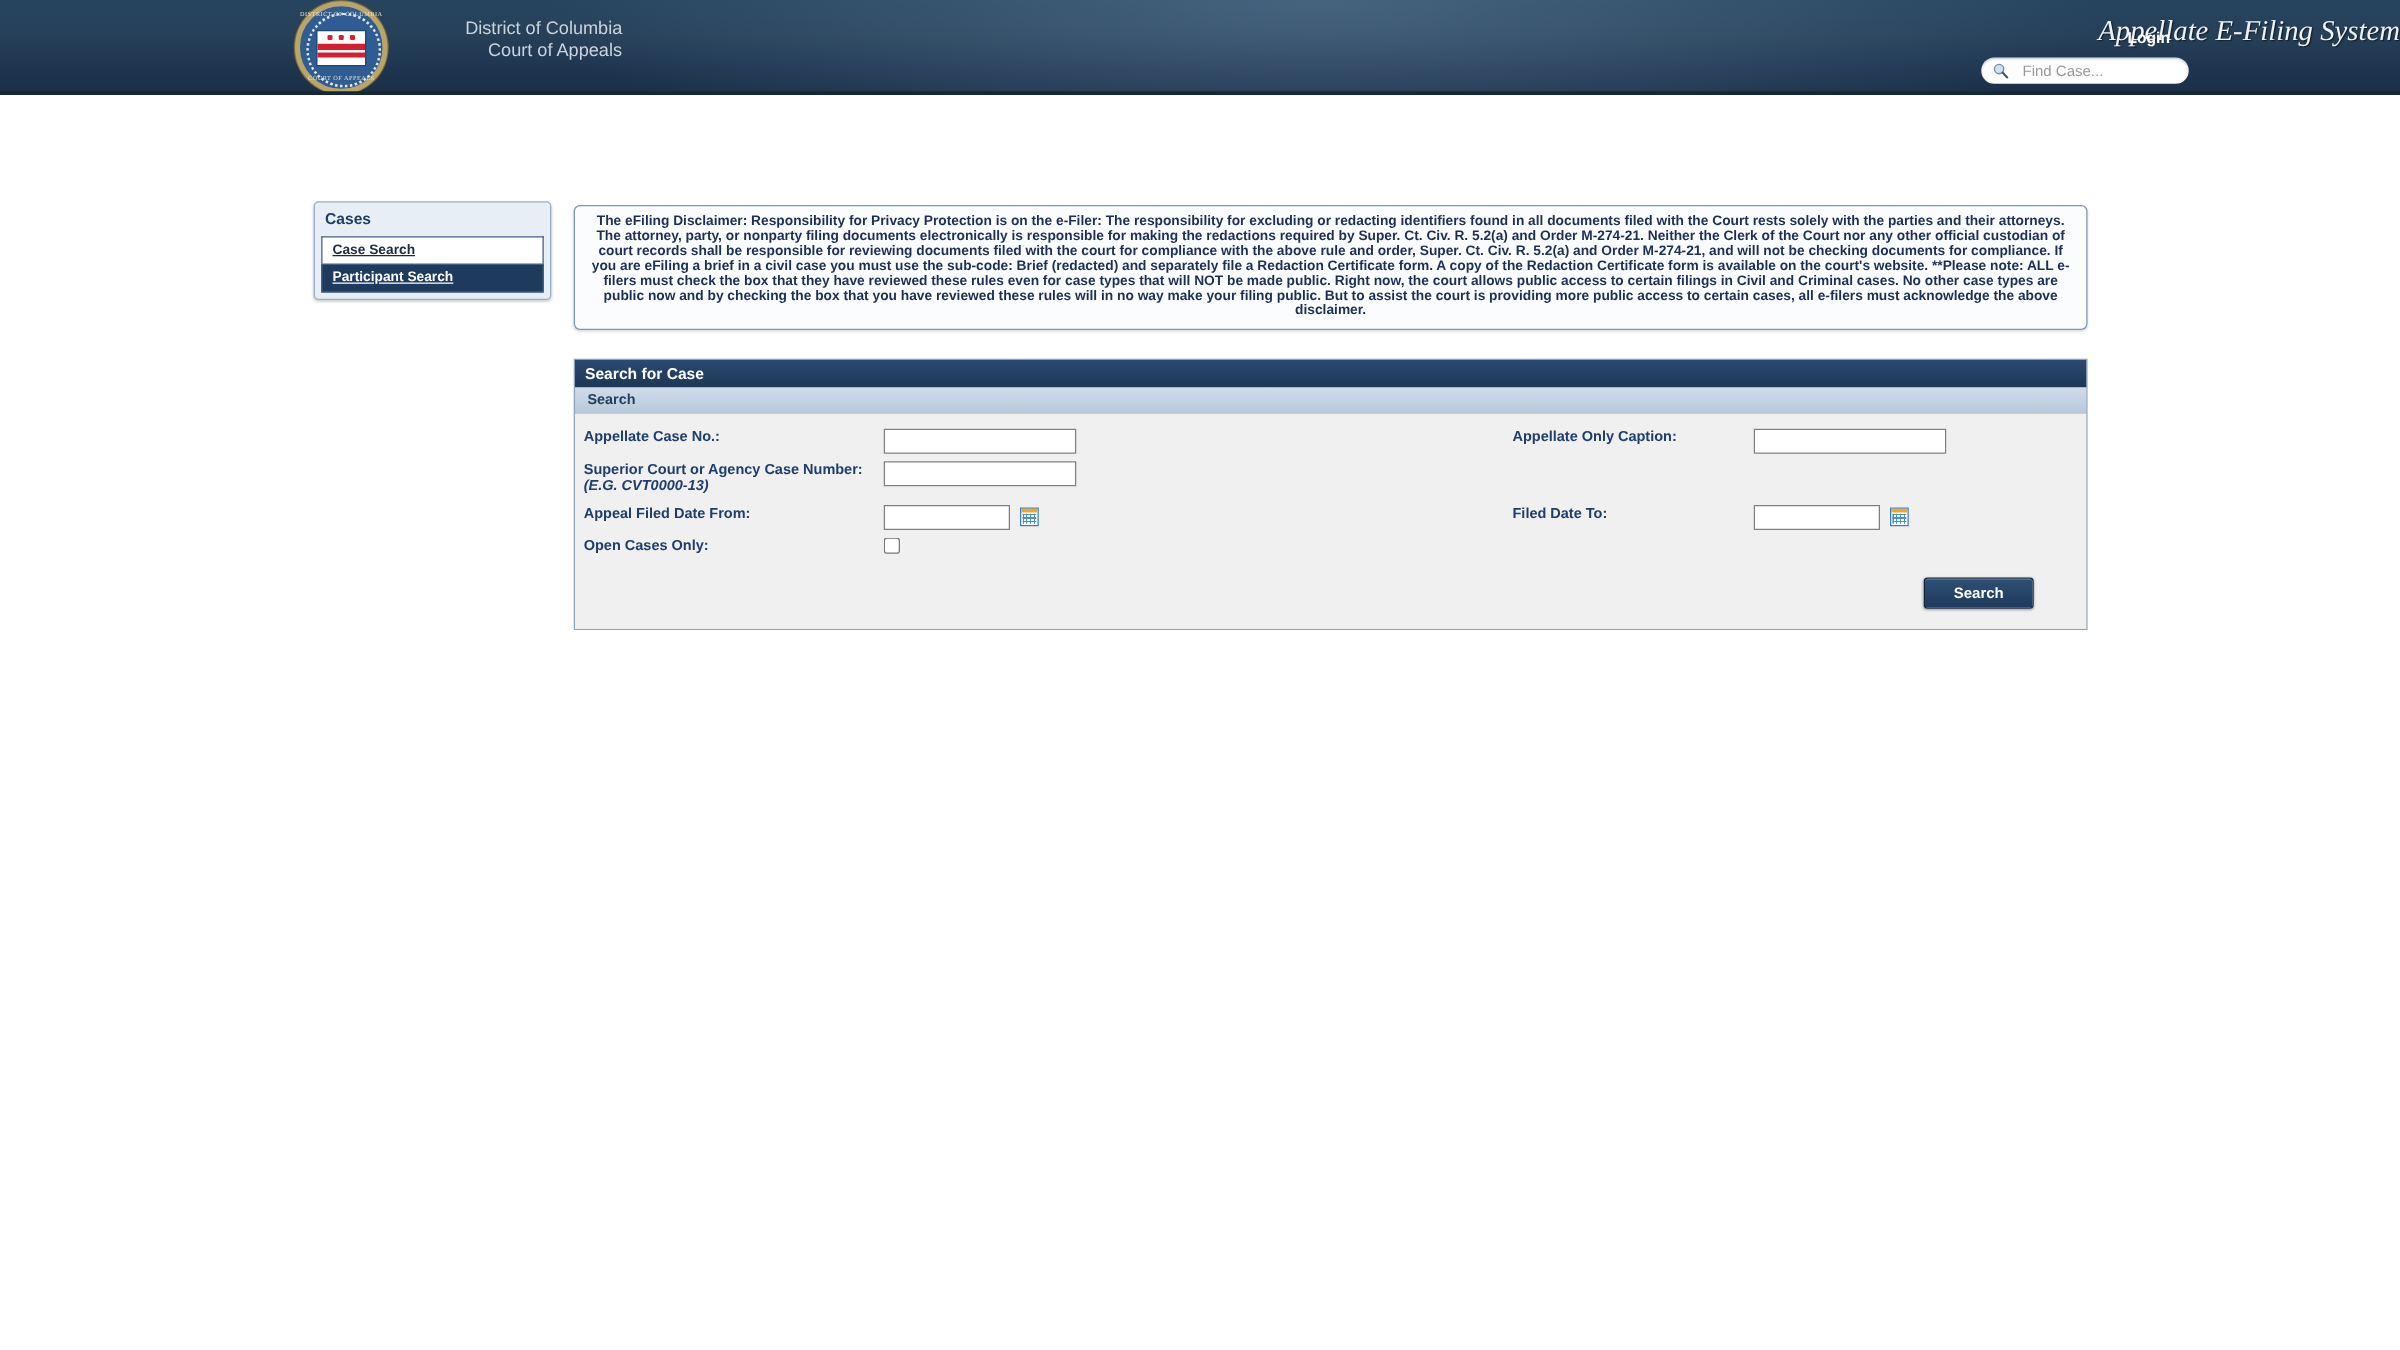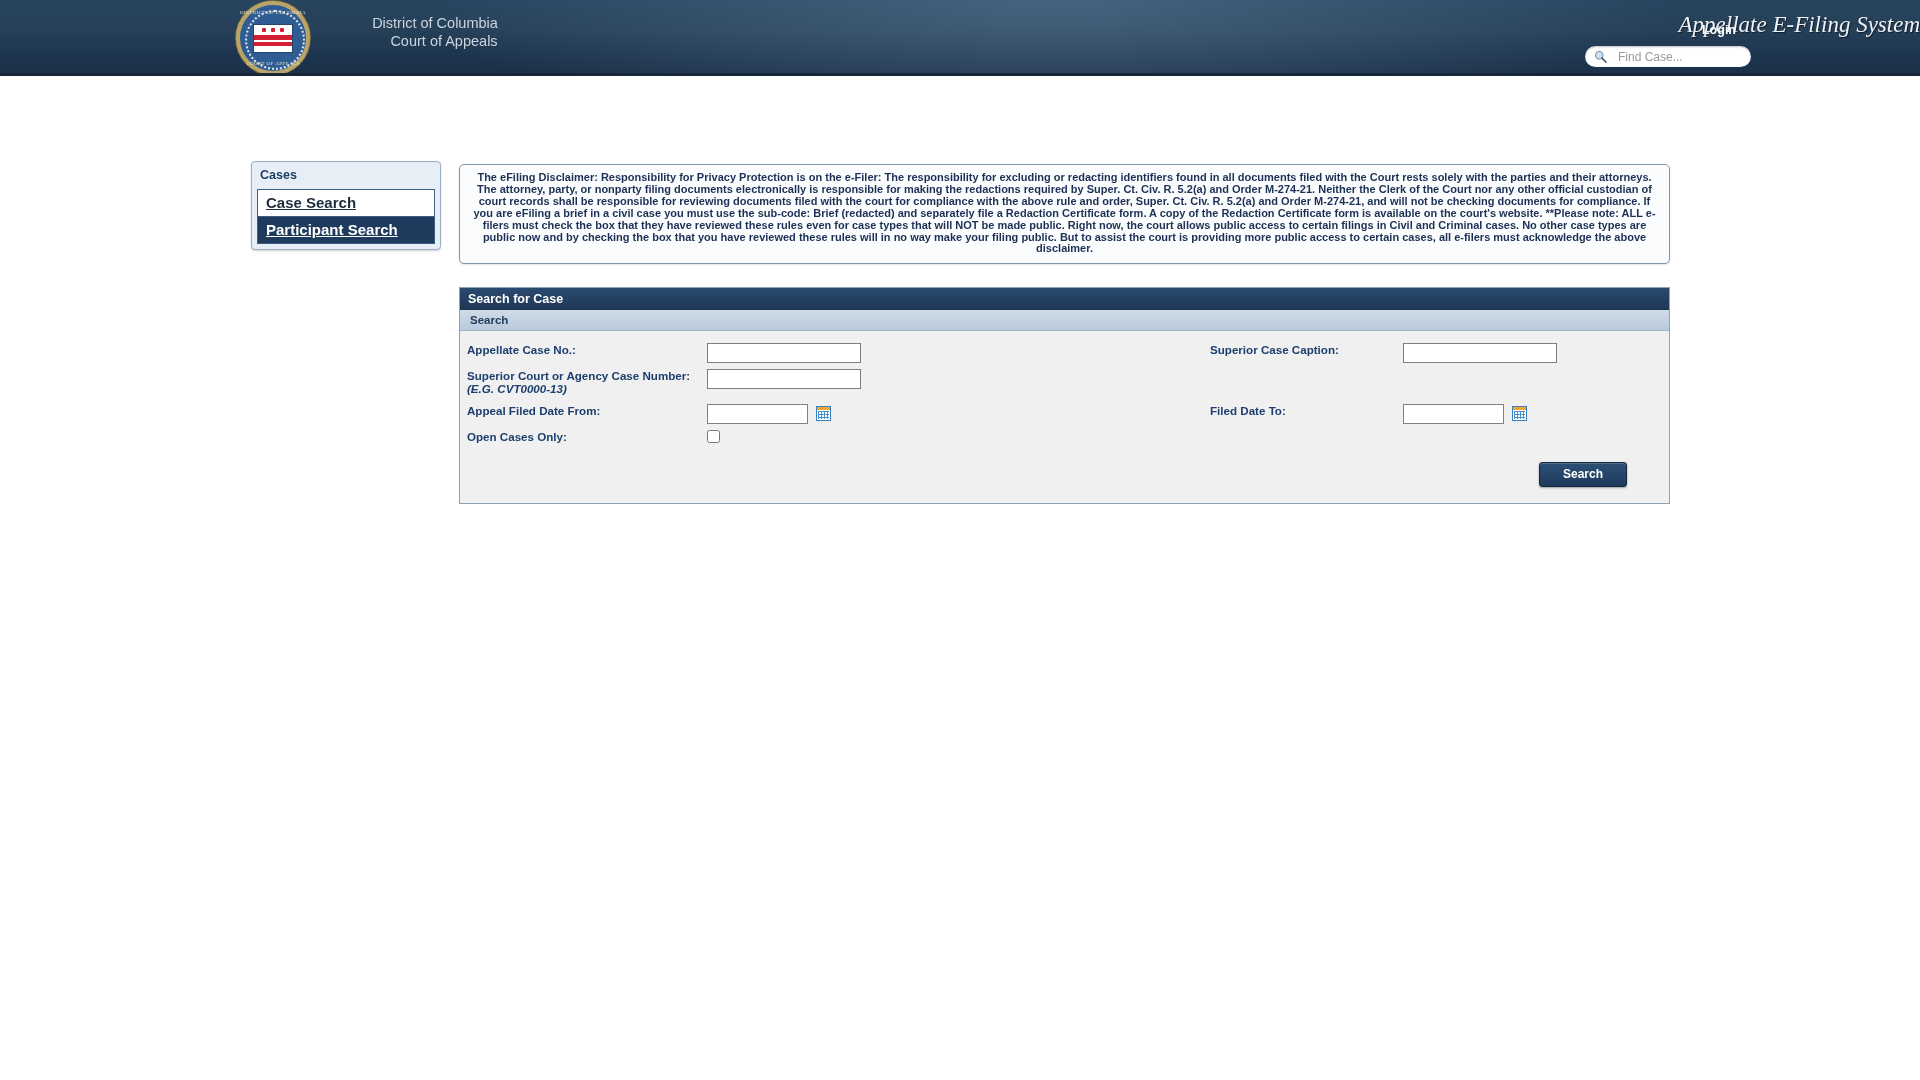--- a/index.html
+++ b/index.html
@@ -199,21 +199,21 @@
     font-weight: bold;
     color: #1c3f66;
     padding: 6px 8px 7px 8px;
   }
   .sidebar-list {
     margin: 0 5px;
     border: 1px solid #4a6versions;
   }
   .sidebar-item {
     display: block;
-    font-size: 15px;
+    font-size: 11px;
     font-weight: bold;
     padding: 4px 8px 5px 8px;
     box-sizing: border-box;
     cursor: pointer;
     border: 1px solid #3c5f86;
     border-bottom: none;
   }
   .sidebar-item:last-child { border-bottom: 1px solid #3c5f86; }
   .sidebar-item.normal {
     background: #ffffff;
@@ -437,21 +437,21 @@
           <tbody>
 
             <tr>
               <td class="col-lbl-1">
                 <div class="lbl">Appellate Case No.:</div>
               </td>
               <td class="col-fld-1">
                 <input class="txt" type="text" value="" style="">
               </td>
               <td class="col-lbl-2">
-                <div class="lbl">Superior Case Caption:</div>
+                <div class="lbl">Appellate Only Caption:</div>
               </td>
               <td>
                 <input class="txt" type="text" value="" style="">
               </td>
             </tr>
             <tr>
                 <td colspan="4" class="row-spacer-sm"></td>
               </tr>
 
             <tr>

